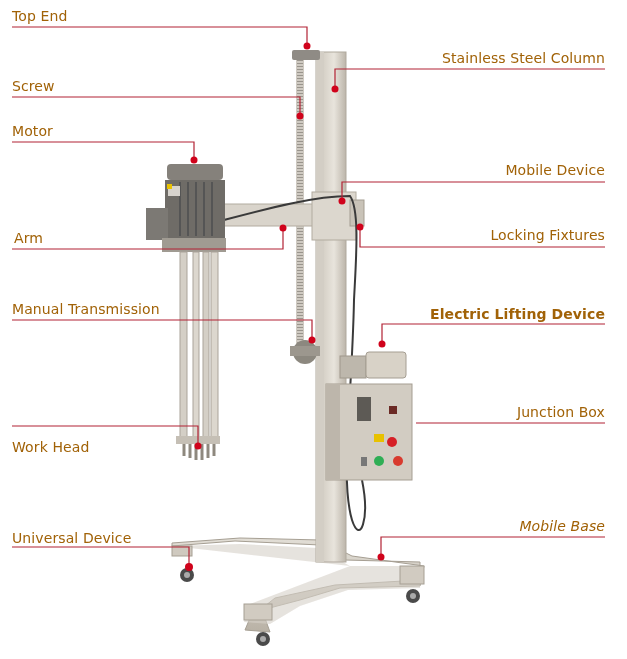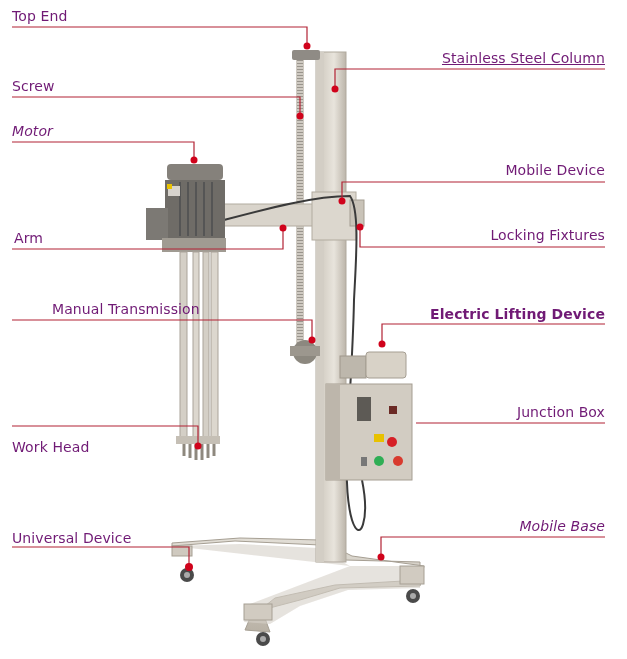--- a/index.html
+++ b/index.html
@@ -1,18 +1,18 @@
 <!DOCTYPE html>
 <html><head>
 <meta charset="utf-8">
 <style>
   html, body { margin:0; padding:0; background:#ffffff; }
   body { width:627px; height:659px; position:relative; overflow:hidden;
          font-family:"DejaVu Sans", "Liberation Sans", sans-serif; }
-  .label { position:absolute; font-size:14px; color:#701a75; white-space:nowrap; line-height:16px; letter-spacing:0.1px; }
+  .label { position:absolute; font-size:14px; color:#a16207; white-space:nowrap; line-height:16px; letter-spacing:0.1px; }
   .label.right { text-align:right; }
   svg.art { position:absolute; left:0; top:0; }
 </style>
 </head>
 <body>
 
 <svg class="art" width="627" height="659" viewBox="0 0 627 659">
   <defs>
     <linearGradient id="steel" x1="0" x2="1" y1="0" y2="0">
       <stop offset="0" stop-color="#bdb6ab"></stop>
@@ -156,24 +156,24 @@
     <circle cx="335" cy="89" r="3.5"></circle>
     <circle cx="342" cy="201" r="3.5"></circle>
     <circle cx="360" cy="227" r="3.5"></circle>
     <circle cx="382" cy="344" r="3.5"></circle>
     <circle cx="381" cy="557" r="3.5"></circle>
   </g>
 </svg>
 
 <div class="label" style="left:12px;top:8px;">Top End</div>
 <div class="label" style="left:12px;top:78px;">Screw</div>
-<div class="label" style="left:12px;top:123px;font-style:italic;">Motor</div>
+<div class="label" style="left:12px;top:123px;">Motor</div>
 <div class="label" style="left:14px;top:230px;text-align:center;">Arm</div>
-<div class="label" style="left:12px;top:301px;margin-left:40px;">Manual Transmission</div>
+<div class="label" style="left:12px;top:301px;">Manual Transmission</div>
 <div class="label" style="left:12px;top:430px;margin-top:9px;">Work Head</div>
 <div class="label" style="left:12px;top:530px;">Universal Device</div>
 
-<div class="label right" style="right:22px;top:50px;text-decoration:underline;">Stainless Steel Column</div>
+<div class="label right" style="right:22px;top:50px;">Stainless Steel Column</div>
 <div class="label right" style="right:22px;top:162px;">Mobile Device</div>
 <div class="label right" style="right:22px;top:227px;">Locking Fixtures</div>
 <div class="label right" style="right:22px;top:306px;font-weight:bold;">Electric Lifting Device</div>
 <div class="label right" style="right:22px;top:404px;text-align:right;">Junction Box</div>
 <div class="label right" style="right:22px;top:518px;font-style:italic;">Mobile Base</div>
 
 </body></html>

